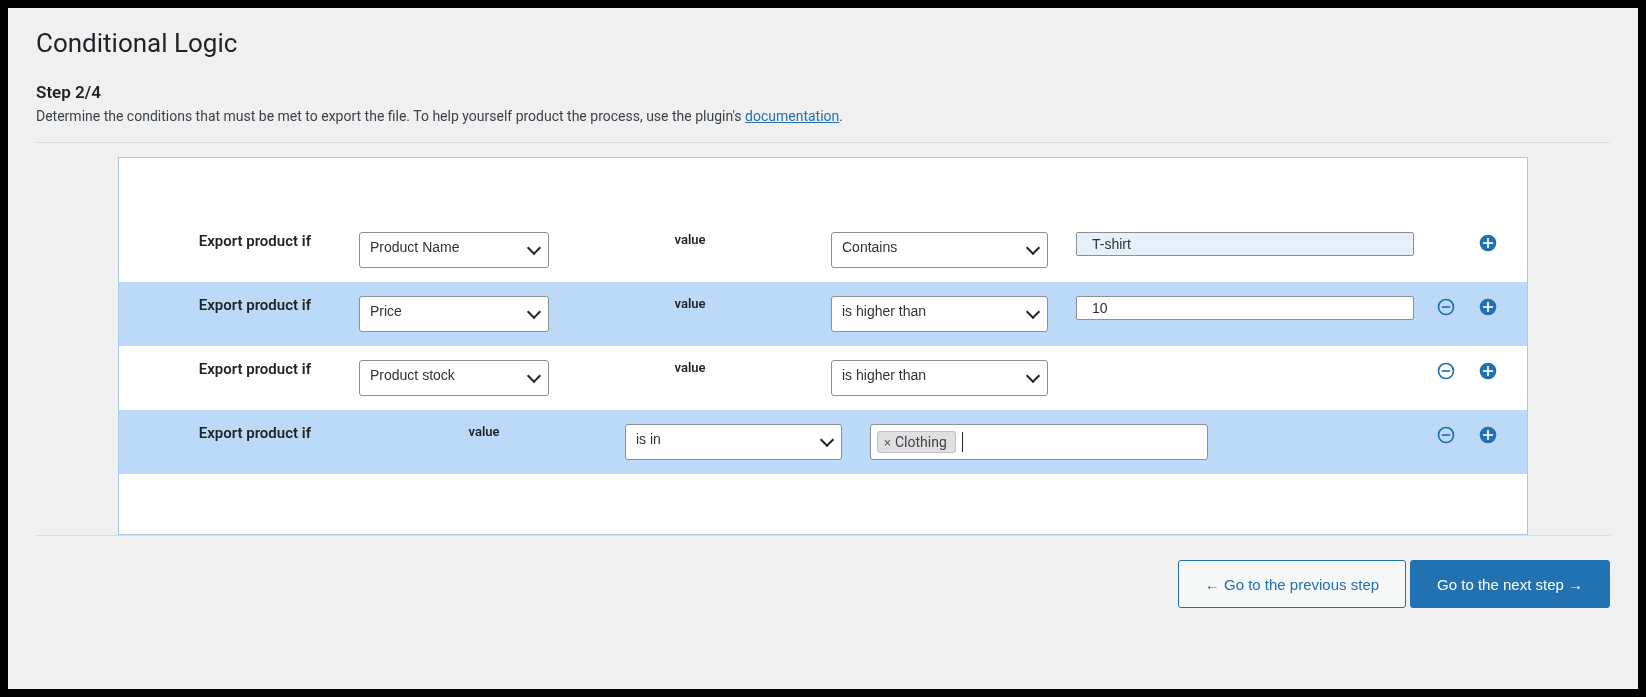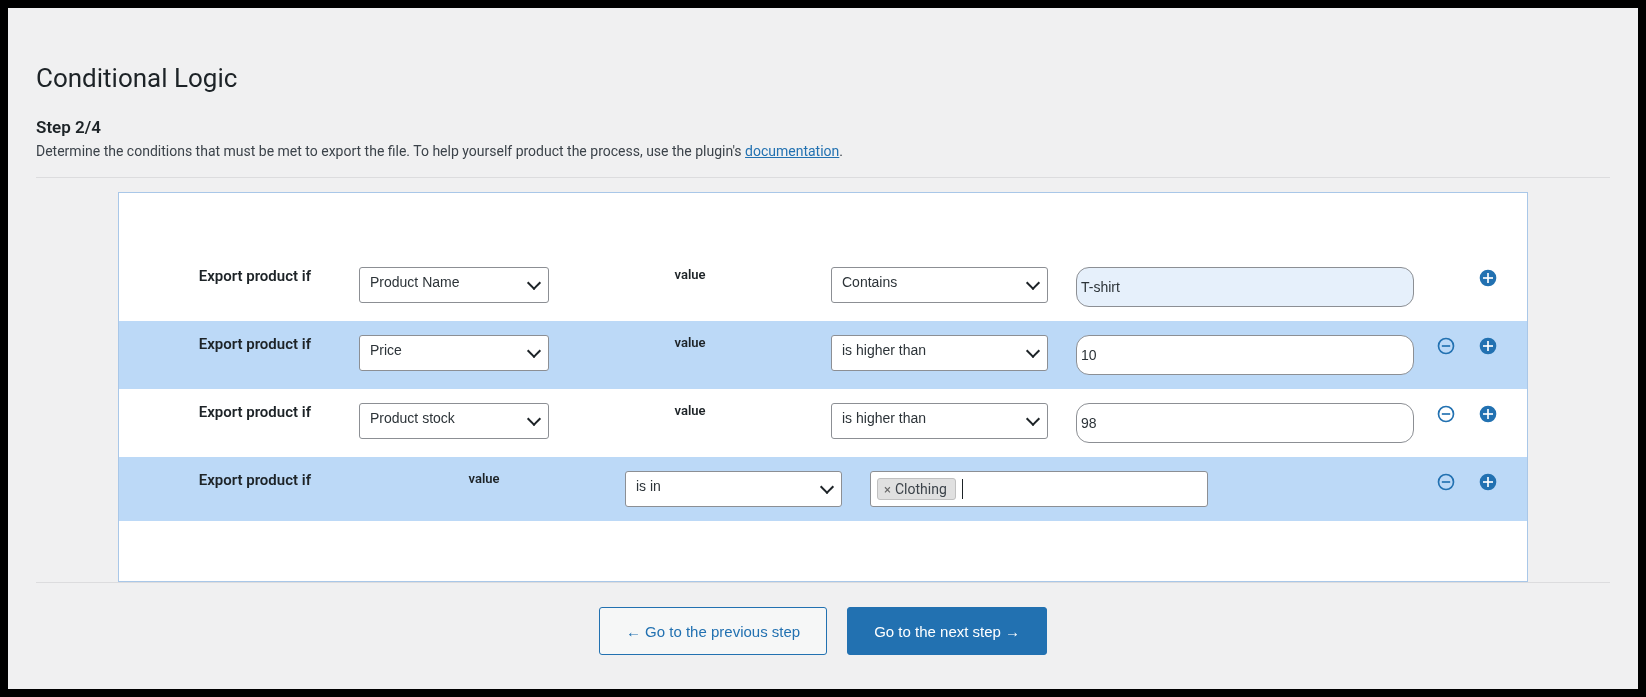--- a/index.html
+++ b/index.html
@@ -11,21 +11,20 @@
     .page {
       background: #f0f0f1;
       padding: 20px 28px 30px;
       min-height: 681px;
     }
     .page-title {
       font-size: 26px;
       font-weight: 400;
       color: #1d2327;
       margin-bottom: 24px;
-      margin-top: 35px;
     }
     .step-label {
       font-size: 17px;
       font-weight: 600;
       color: #1d2327;
       margin-bottom: 6px;
     }
     .description {
       font-size: 14px;
       color: #3c434a;
@@ -115,25 +114,25 @@
       top: 50%;
       width: 8px;
       height: 8px;
       border-right: 2px solid #1d2327;
       border-bottom: 2px solid #1d2327;
       transform: translateY(-70%) rotate(45deg);
       pointer-events: none;
     }
     .text-input {
       width: 100%;
-      height: 40px;
+      height: 24px;
       border: 1px solid #8c8f94;
-      border-radius: 13px;
+      border-radius: 2px;
       background: #fff;
-      padding: 0 4px;
+      padding: 0 15px;
       font-size: 14px;
       color: #2c3338;
     }
     .text-input.active {
       background: #e6f0fb;
     }
     .tag-input {
       width: 100%;
       min-height: 36px;
       border: 1px solid #8c8f94;
@@ -176,22 +175,22 @@
       color: #2271b1;
     }
     .icon-btn svg { width: 20px; height: 20px; }
     .footer-divider {
       border: none;
       border-top: 1px solid #dcdcde;
       margin: 0 0 24px 0;
     }
     .footer-buttons {
       display: flex;
-      justify-content: center;
-      gap: 20px;
+      justify-content: flex-end;
+      gap: 4px;
     }
     .btn {
       height: 48px;
       padding: 0 26px;
       border-radius: 3px;
       font-size: 15px;
       cursor: pointer;
       display: inline-flex;
       align-items: center;
     }
@@ -267,21 +266,20 @@
         </div>
         <div class="condition-row">
           <div class="col-label">Export product if</div>
           <div class="col-field">
             <div class="select-wrap"><select class="select"><option>Product stock</option></select></div>
           </div>
           <div class="col-value-label">value</div>
           <div class="col-operator">
             <div class="select-wrap"><select class="select"><option>is higher than</option></select></div>
           </div>
-          <div class="col-input"><input type="text" class="text-input" value="98" style=""></div>
           <div class="col-actions">
             <span class="icon-btn">
               <svg viewBox="0 0 24 24" fill="none" stroke="currentColor" stroke-width="2">
                 <circle cx="12" cy="12" r="9"></circle>
                 <line x1="7" y1="12" x2="17" y2="12"></line>
               </svg>
             </span>
             <span class="icon-btn">
               <svg viewBox="0 0 24 24" fill="currentColor">
                 <circle cx="12" cy="12" r="10"></circle>

